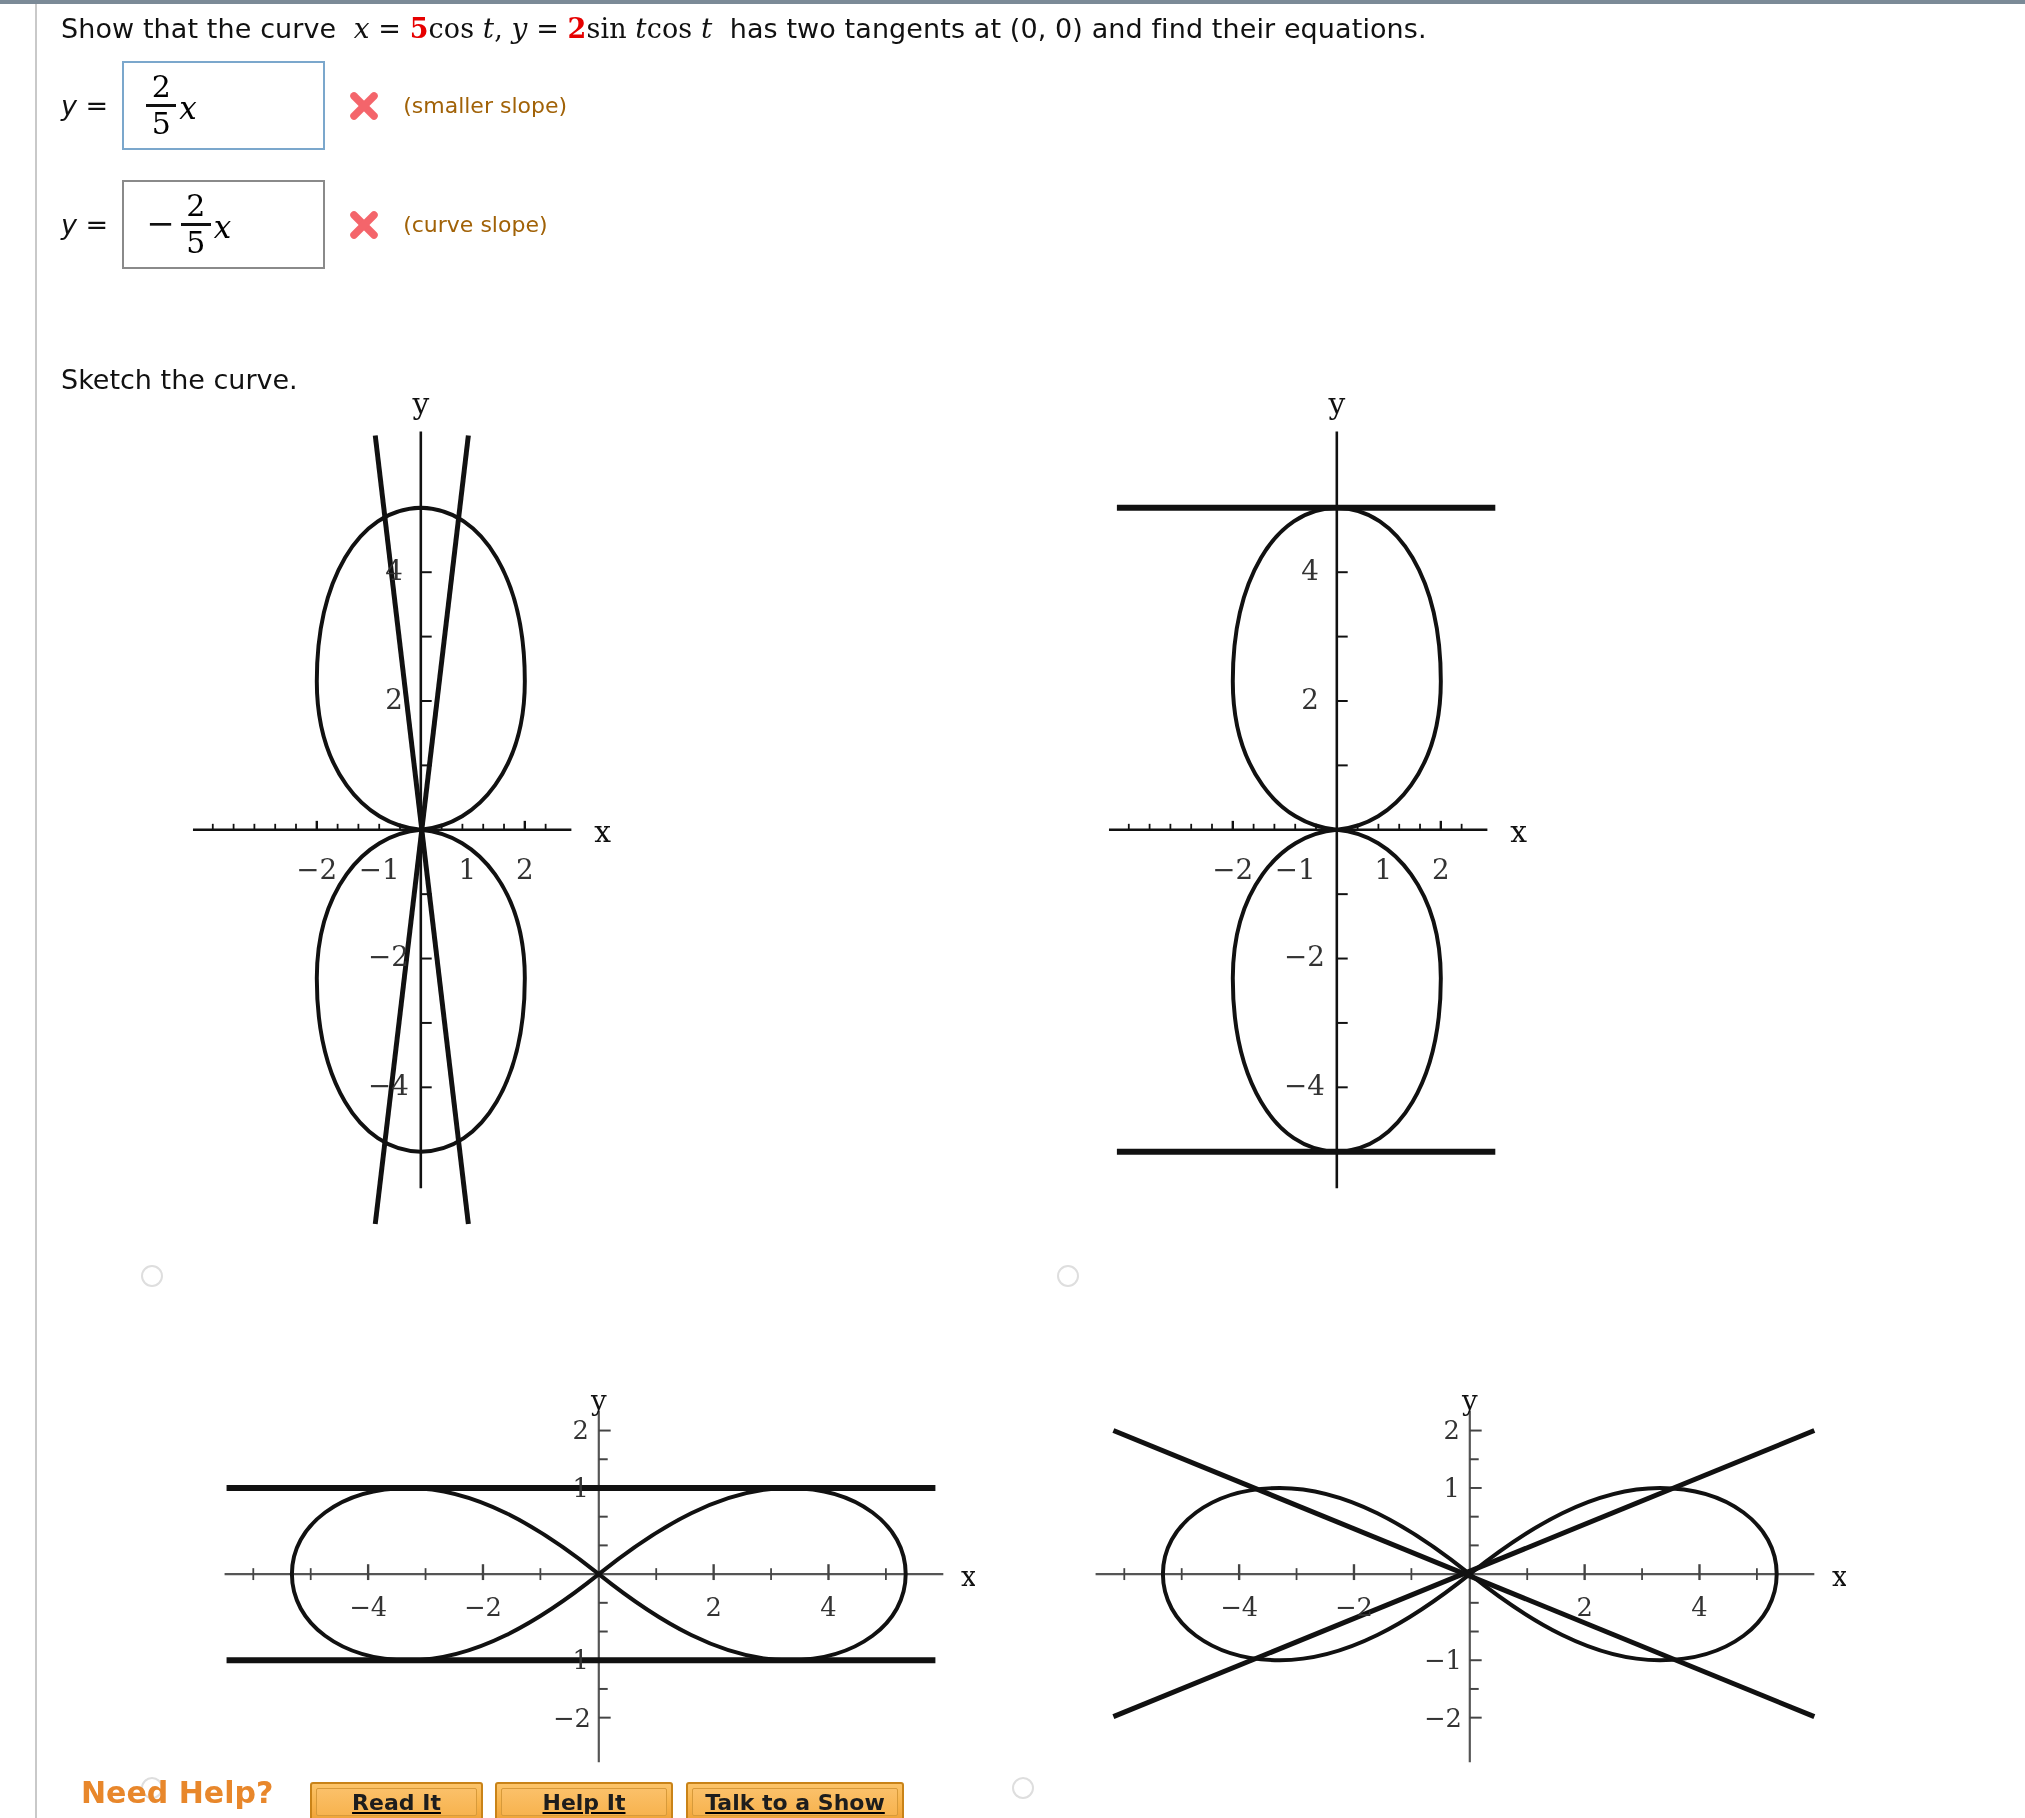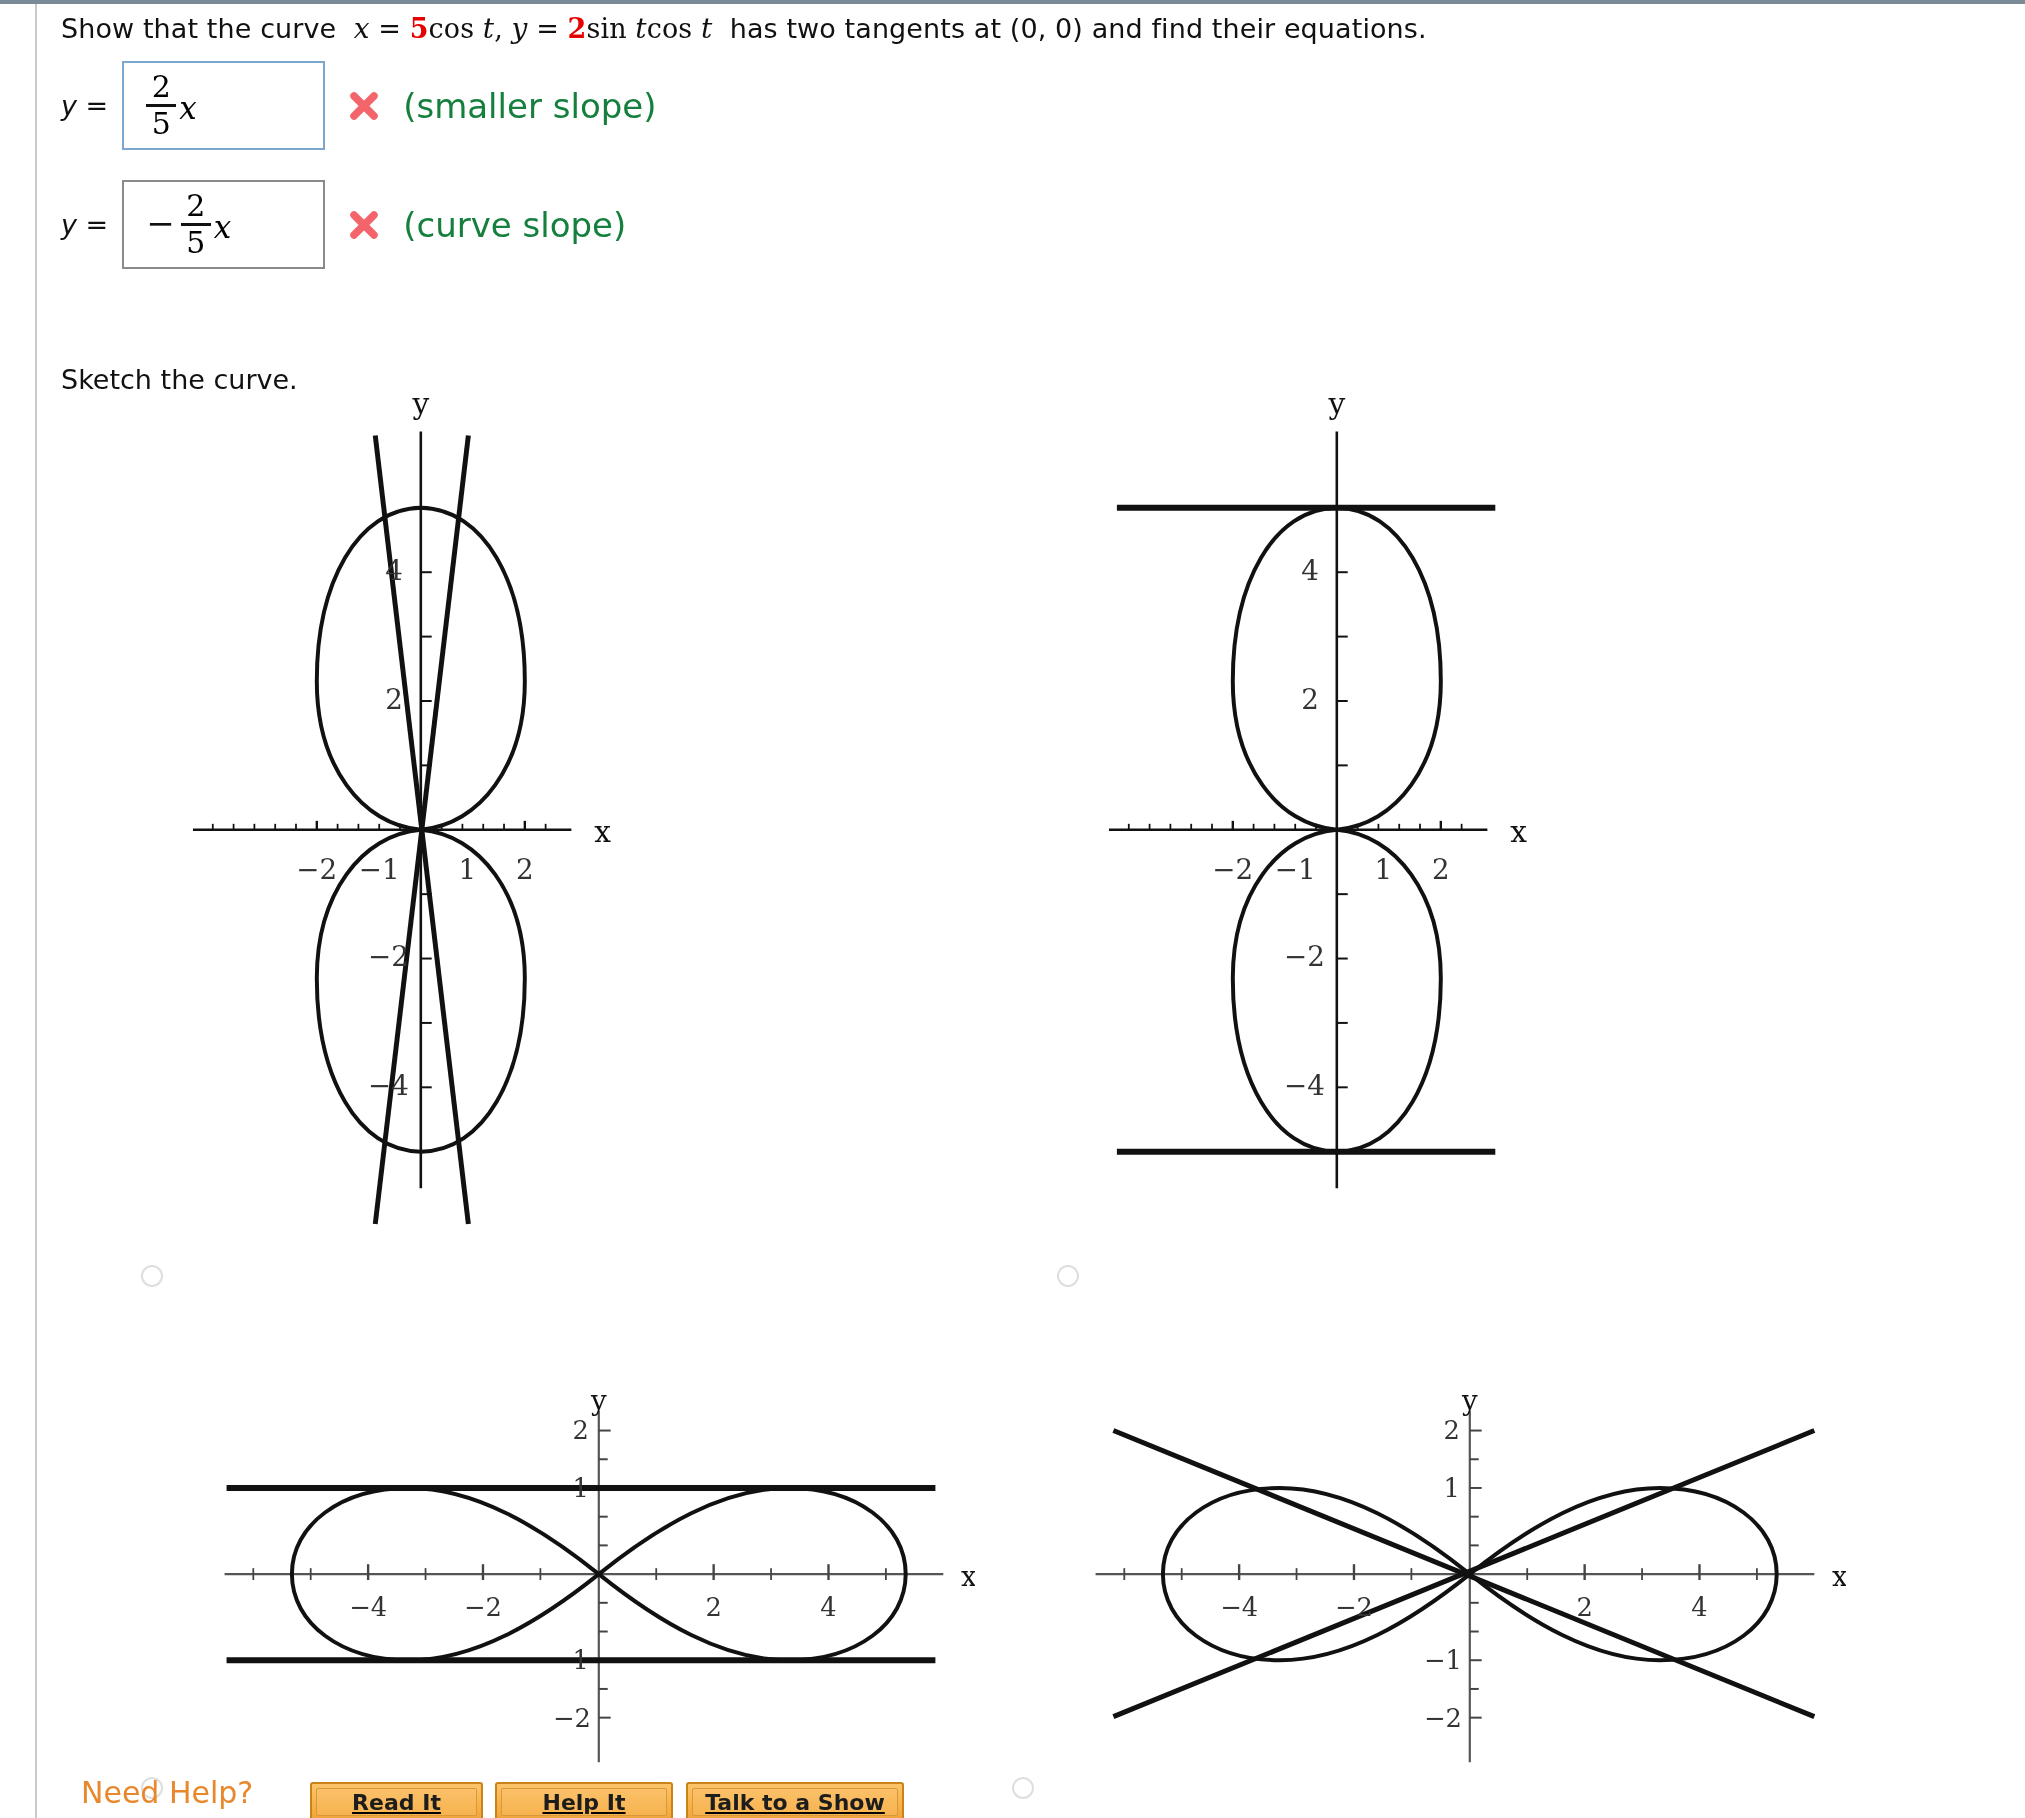--- a/index.html
+++ b/index.html
@@ -52,41 +52,41 @@
   .frac .num { font-size:30px; padding-bottom:2px; }
   .frac .bar { width:30px; height:3px; background:#111; }
   .frac .den { font-size:30px; padding-top:2px; }
   .varx { font-style:italic; font-size:31px; margin-left:3px; position:relative; top:2px;}
 
   .xmark {
     margin-left:22px; width:34px; height:34px; position:relative;
   }
   .xmark svg { display:block; }
   .slopetag {
-    margin-left:22px; font-size:34px; color:#15803d; white-space:nowrap;
+    margin-left:22px; font-size:22px; color:#a16207; white-space:nowrap;
   }
 
   .sketch-label {
     position:absolute; left:61px; top:364px;
     font-size:27px; color:#111;
   }
 
   
   .panel { position:absolute; }
   .panel svg { display:block; }
   .radio {
     position:absolute;
     width:22px; height:22px; border-radius:50%;
     border:2px solid #dedede; background:#fff; box-sizing:border-box;
   }
 
   
   .need-help {
     position:absolute; left:81px; top:1775px;
-    font-size:30px; font-weight:normal; color:#e8872b;
+    font-size:30px; font-weight:bold; color:#e8872b;
     white-space:nowrap;
   }
   .hbtn {
     position:absolute; top:1782px; height:40px;
     background:linear-gradient(to bottom,#fcc46a 0%, #f8b44c 52%, #f0a338 100%);
     border:2px solid #c98318;
     border-radius:3px;
     box-sizing:border-box;
     display:flex; align-items:center; justify-content:center;
   }

